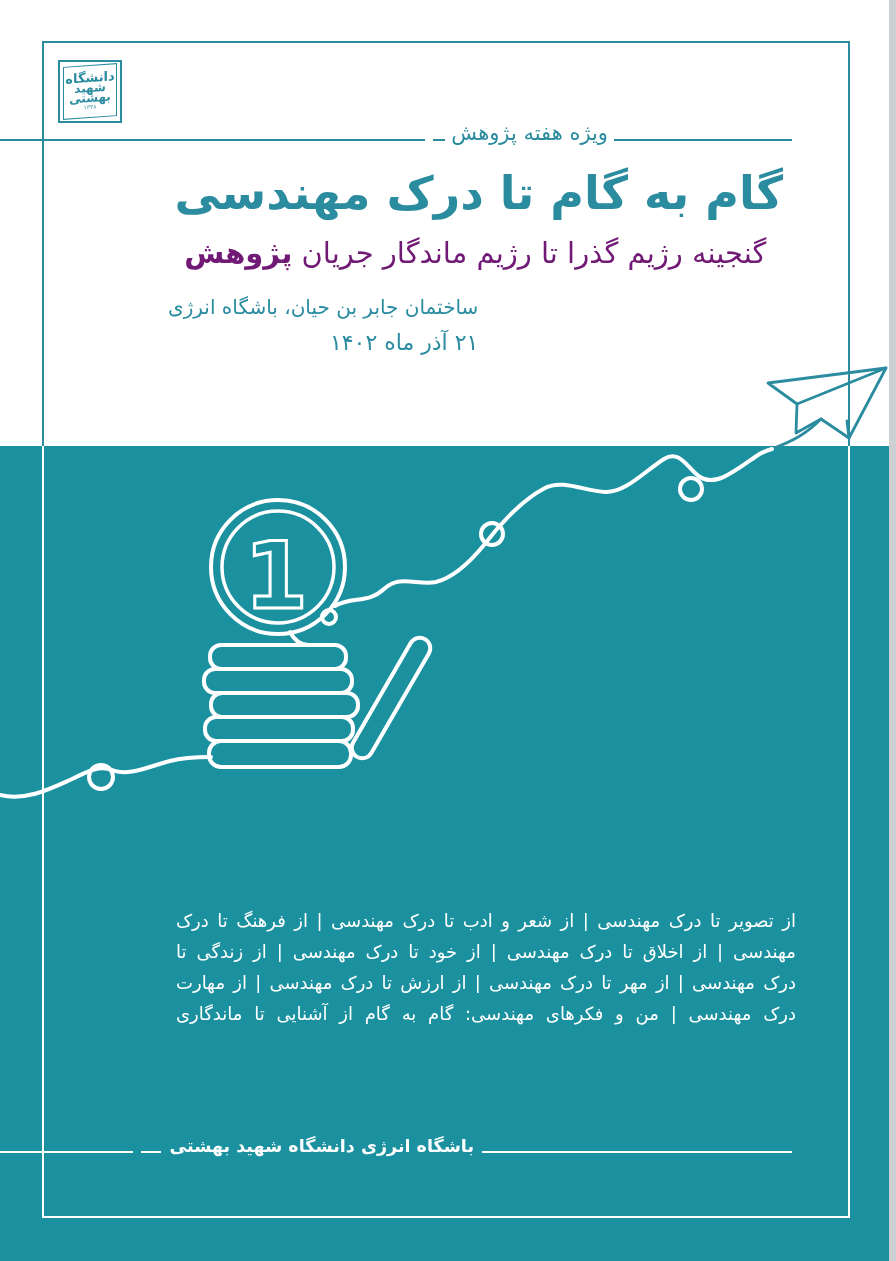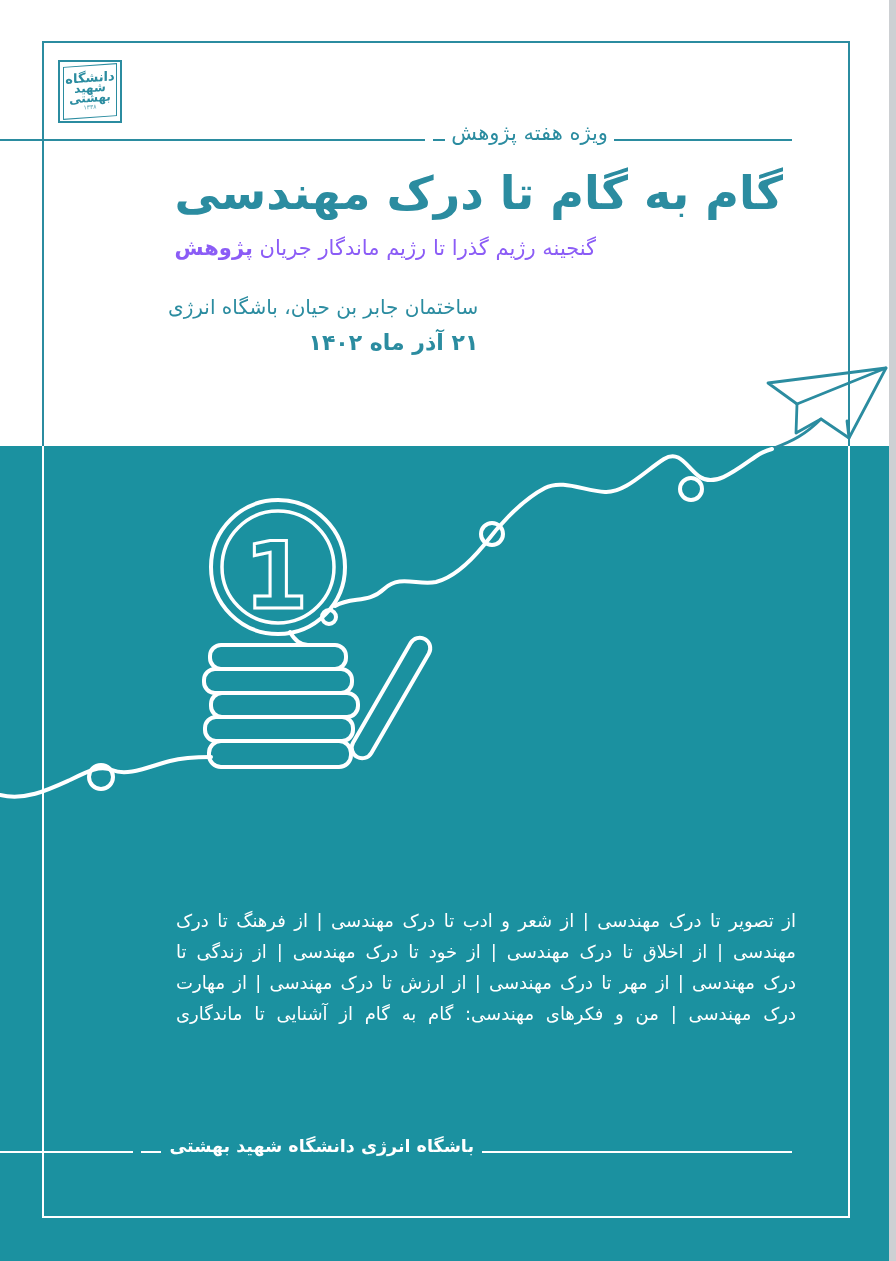--- a/index.html
+++ b/index.html
@@ -55,31 +55,31 @@
     width:54px;height:53px;border:1px solid #2B8CA0;box-sizing:border-box;
     display:flex;flex-direction:column;align-items:center;justify-content:center;
     direction:rtl;color:#2B8CA0;transform:skewY(-4deg);
   }
   .logo-word{font-weight:bold;line-height:0.82;white-space:nowrap;}
   .logo-w1{font-size:13px;}
   .logo-w2{font-size:12px;}
   .logo-w3{font-size:12px;}
   .logo-year{font-size:6px;line-height:1;letter-spacing:1px;opacity:.85;transform:none;}
   
-  .hero{position:absolute;right:113px;top:166px;direction:rtl;text-align:left;z-index:6;}
+  .hero{position:absolute;right:113px;top:166px;direction:rtl;text-align:center;z-index:6;}
   .hero-title{
     margin:0;color:#2B8CA0;font-size:46px;font-weight:bold;line-height:1.2;white-space:nowrap;
   }
   .hero-subtitle{
-    margin:14px 7px 0 0;color:#8b5cf6;font-size:21px;font-weight:normal;line-height:1.3;white-space:nowrap;
+    margin:14px 7px 0 0;color:#701a75;font-size:29px;font-weight:normal;line-height:1.3;white-space:nowrap;
   }
   .hero-subtitle b{font-weight:bold;}
   .venue-block{position:absolute;left:168px;top:294px;direction:rtl;text-align:right;z-index:6;}
   .venue-line{color:#2B8CA0;font-size:20px;line-height:1.3;white-space:nowrap;}
-  .date-line{color:#2B8CA0;font-size:22px;font-weight:bold;line-height:1.3;margin-top:9px;white-space:nowrap;}
+  .date-line{color:#2B8CA0;font-size:22px;font-weight:normal;line-height:1.3;margin-top:9px;white-space:nowrap;}
   
   .illustration{position:absolute;left:0;top:0;width:896px;height:1261px;z-index:4;pointer-events:none;}
   
   .topics{
     position:absolute;left:176px;top:905px;width:620px;z-index:6;
     direction:rtl;color:#ffffff;font-size:18px;line-height:31px;
   }
   .topic-line{text-align:justify;text-align-last:justify;white-space:nowrap;}
 </style>
 </head>

